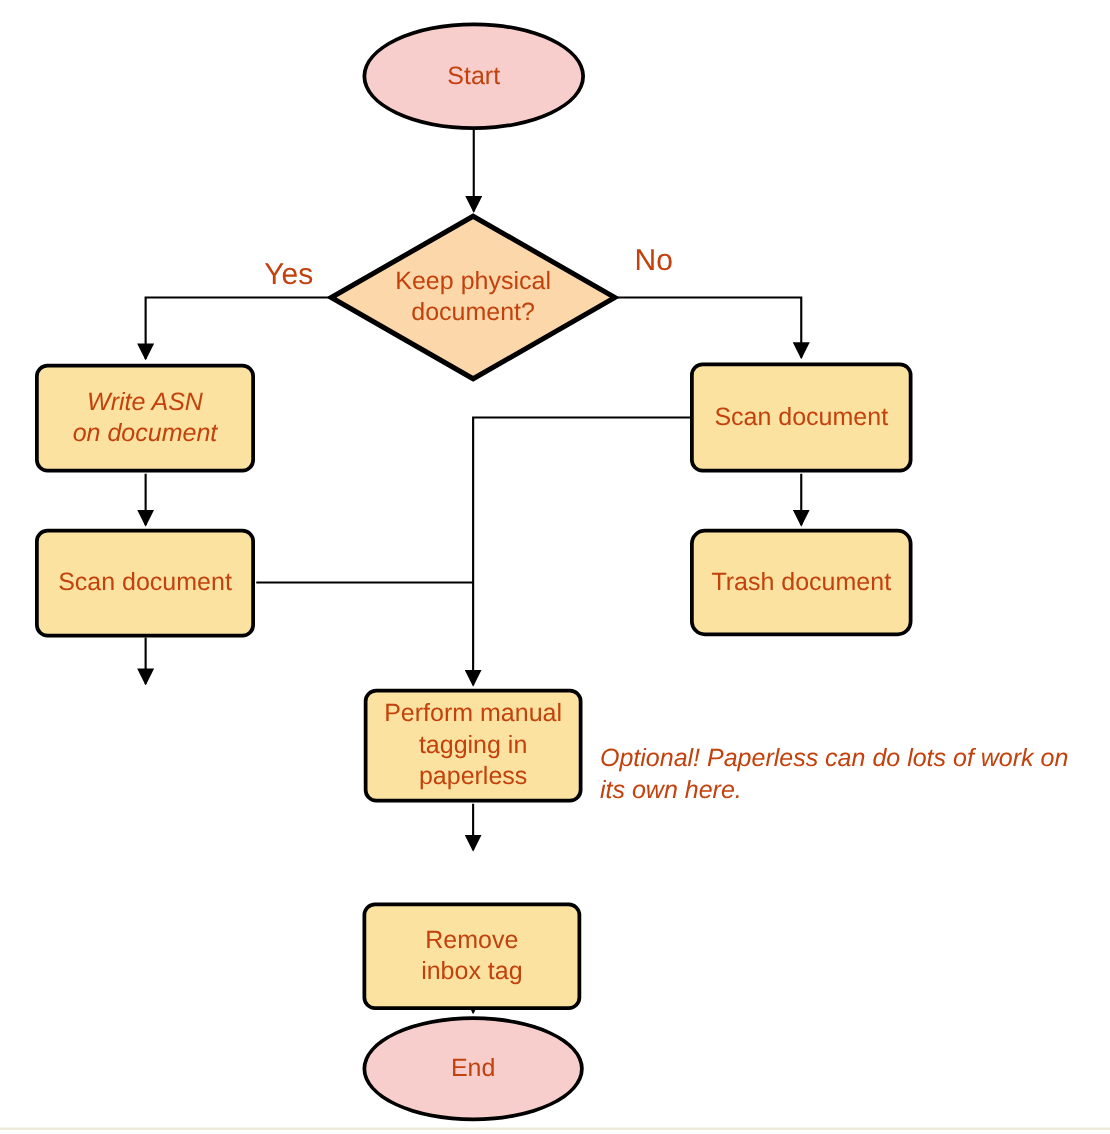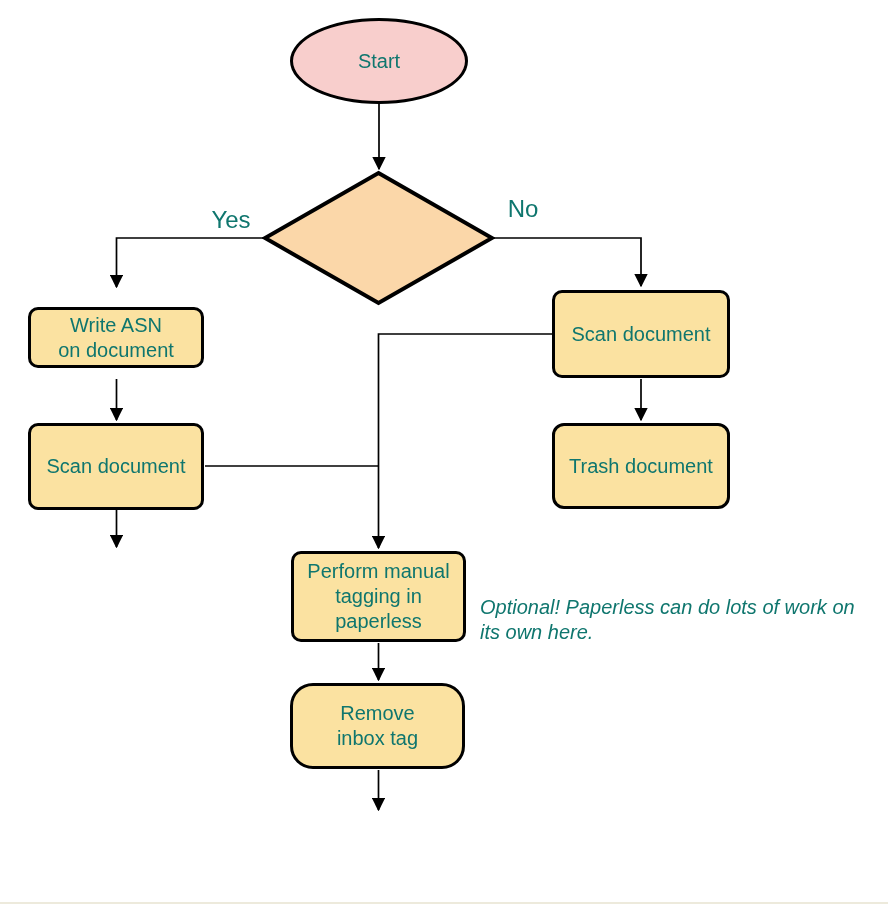--- a/index.html
+++ b/index.html
@@ -1,21 +1,21 @@
 <!DOCTYPE html>
 <html style="--pink: #f8cecc; --orange: #fbd7a9; --yellow: #fbe2a1; --line: #000000; --divider: #edeadc;"><head>
 <meta charset="utf-8">
 <style>
   :root{
     --pink:#f8cecc; --orange:#fbd7a9; --yellow:#fbe2a1; --line:#000000; --divider:#edeadc;
   }
   html,body{margin:0;padding:0;background:#ffffff;}
   .canvas{
     position:relative; width:888px; height:907px; background:#ffffff; overflow:hidden;
-    font-family:"Liberation Sans","DejaVu Sans",sans-serif; color:#0f766e;
+    font-family:"Liberation Sans","DejaVu Sans",sans-serif; color:#c2410c;
   }
   .edges{position:absolute;left:0;top:0;pointer-events:none;}
   .edges path{stroke:var(--line);stroke-width:1.7;fill:none;}
   .node{
     position:absolute; box-sizing:border-box;
     display:flex; align-items:center; justify-content:center; text-align:center;
     font-size:20px; line-height:25px; white-space:pre-line;
   }
   .rect{background:var(--yellow); border:3px solid var(--line); border-radius:10px;}
   .ellipse{background:var(--pink); border:3.5px solid var(--line); border-radius:50%;}
@@ -58,26 +58,28 @@
   </svg>
 
   <div class="node ellipse" style="left:290px;top:18px;width:178px;height:86px;">
     <span class="node-label">Start</span>
   </div>
 
   <div class="node diamond" style="left:262px;top:170px;width:233px;height:136px;">
     <svg width="233" height="136">
       <polygon class="diamond-shape" points="116.5,3 230,68 116.5,133 3,68"></polygon>
     </svg>
+    <span class="node-label">Keep physical
+document?</span>
   </div>
 
   <div class="edge-label" style="left:198px;top:209px;">Yes</div>
   <div class="edge-label" style="left:490px;top:198px;">No</div>
 
-  <div class="node rect" style="left:28px;top:307px;width:176px;height:61px;">
+  <div class="node rect" style="left:28px;top:291px;width:176px;height:87px;font-style:italic;">
     <span class="node-label">Write ASN
 on document</span>
   </div>
 
   <div class="node rect" style="left:28px;top:423px;width:176px;height:87px;">
     <span class="node-label">Scan document</span>
   </div>
 
 
   <div class="node rect" style="left:552px;top:290px;width:178px;height:88px;">
@@ -90,21 +92,24 @@
 
   <div class="node rect" style="left:291px;top:551px;width:175px;height:91px;align-items:center;">
     <span class="node-label">Perform manual
 tagging in
 paperless</span>
   </div>
 
   <div class="note">Optional! Paperless can do lots of work on
 its own here.</div>
 
-  <div class="node rect" style="left:290px;top:683px;width:175px;height:86px;border-radius:23px;">
+  <div class="node rect" style="left:290px;top:722px;width:175px;height:86px;">
     <span class="node-label">Remove
 inbox tag</span>
   </div>
 
+  <div class="node ellipse" style="left:290px;top:813px;width:177px;height:84px;">
+    <span class="node-label">End</span>
+  </div>
 
   <div class="bottom-divider"></div>
 
 </div>
 
 </body></html>

